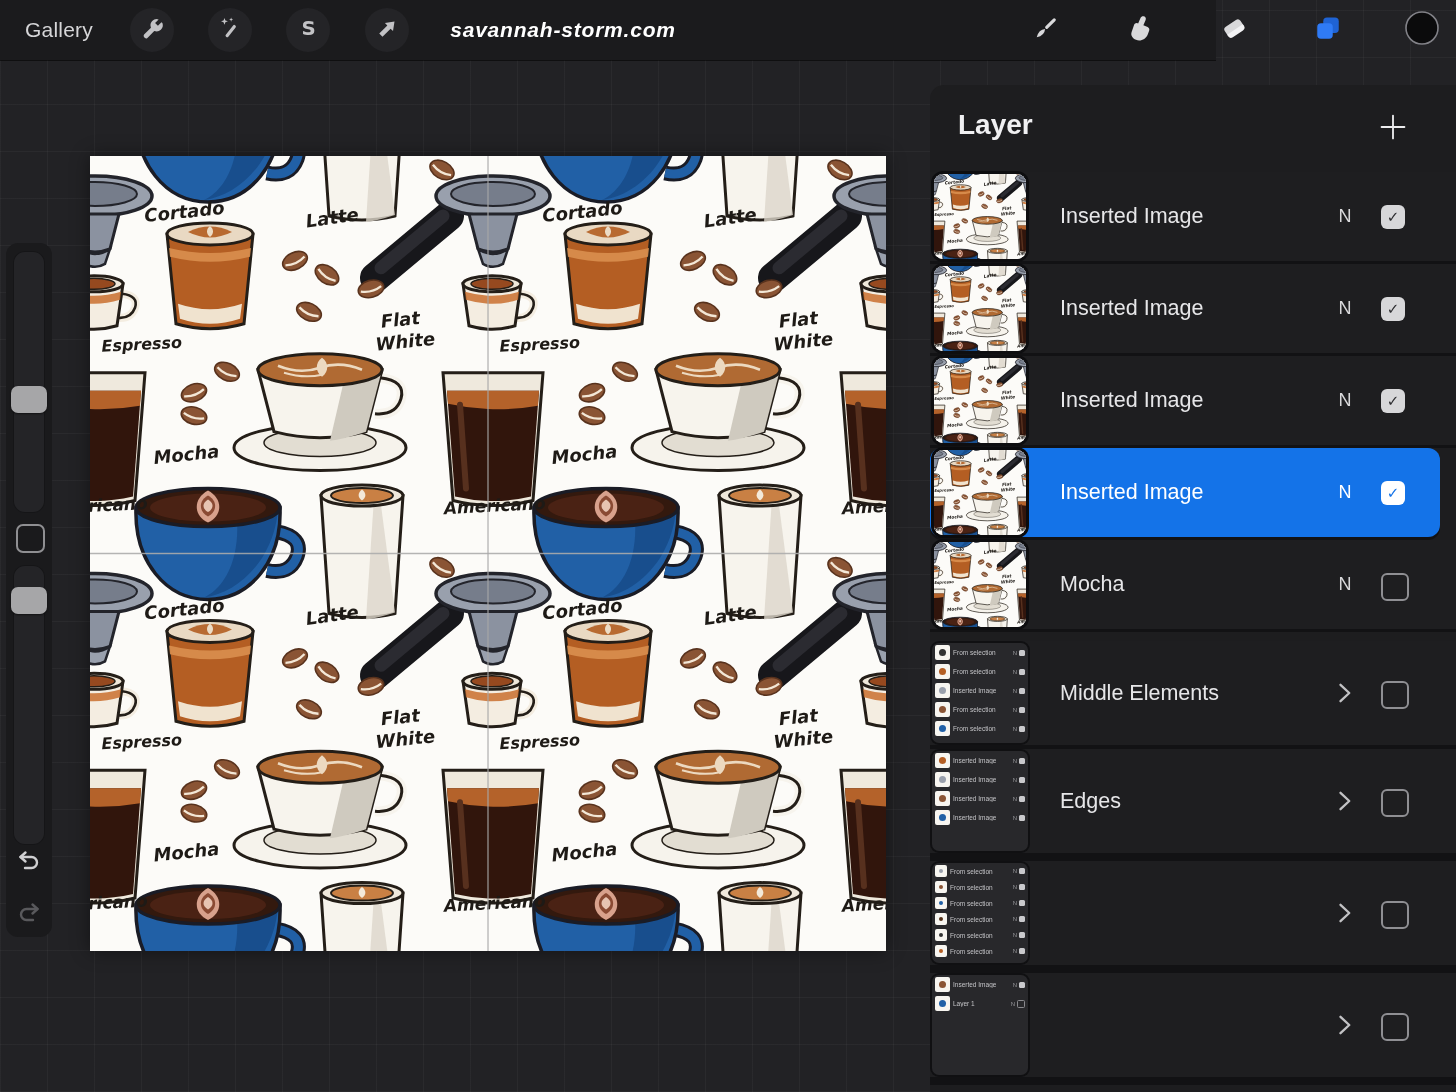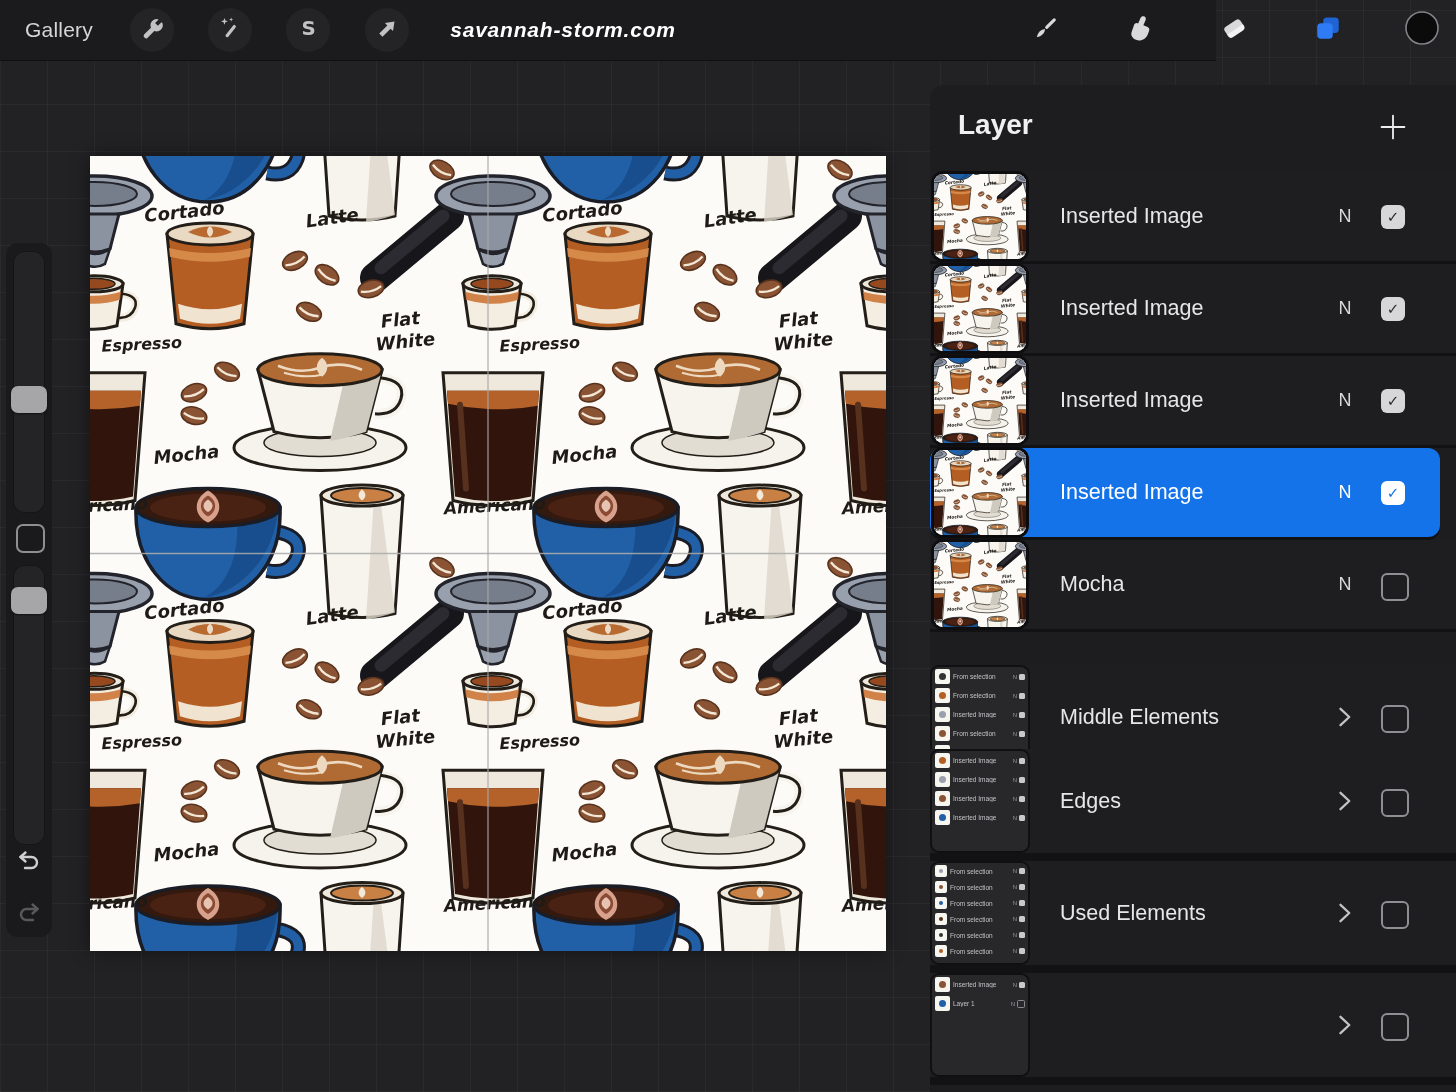--- a/index.html
+++ b/index.html
@@ -379,21 +379,21 @@
       <div class="cbx selchecked">✓</div>
         </div>
         <div class="lrow  sep" style="top: 455px; height: 89px;">
           <div class="lthumb"><svg viewBox="10 8 380 380" width="92" height="85" preserveAspectRatio="xMidYMid slice">
               <use href="#coffee-tile"></use>
             </svg></div>
       <div class="lname">Mocha</div>
       <div class="lblend">N</div>
       <div class="cbx unchecked"></div>
         </div>
-        <div class="lrow  gsep" style="top: 580px; height: 104px;">
+        <div class="lrow  gsep" style="top: 556px; height: 104px;">
           <div class="mini-panel">
             <div class="mini-row" style="height:17px">
         <span class="mthumb" style="width:15px;height:15px">
           <i style="width:7px;height:7px;background:#333"></i>
               </span>
         <span class="mlabel">From selection</span>
         <span class="mright">
                 <span class="mn">N</span>
                 <span class="mbox on"></span>
               </span>
@@ -554,21 +554,20 @@
         <span class="mthumb" style="width:12px;height:12px">
           <i style="width:4px;height:4px;background:#b45e23"></i>
               </span>
         <span class="mlabel">From selection</span>
         <span class="mright">
                 <span class="mn">N</span>
                 <span class="mbox on"></span>
               </span>
       </div>
           </div>
-      <div class="lname">Used Elements</div>
       <div class="lchev">
             <svg viewBox="0 0 24 24" width="28" height="28">
               <path d="M9 5 L16.5 12 L9 19" stroke="#c2c2c4" stroke-width="2" fill="none" stroke-linecap="round" stroke-linejoin="round"></path>
             </svg>
           </div>
       <div class="cbx unchecked"></div>
         </div>
         <div class="lrow  gsep" style="top: 888px; height: 104px;">
           <div class="mini-panel">
             <div class="mini-row" style="height:17px">

